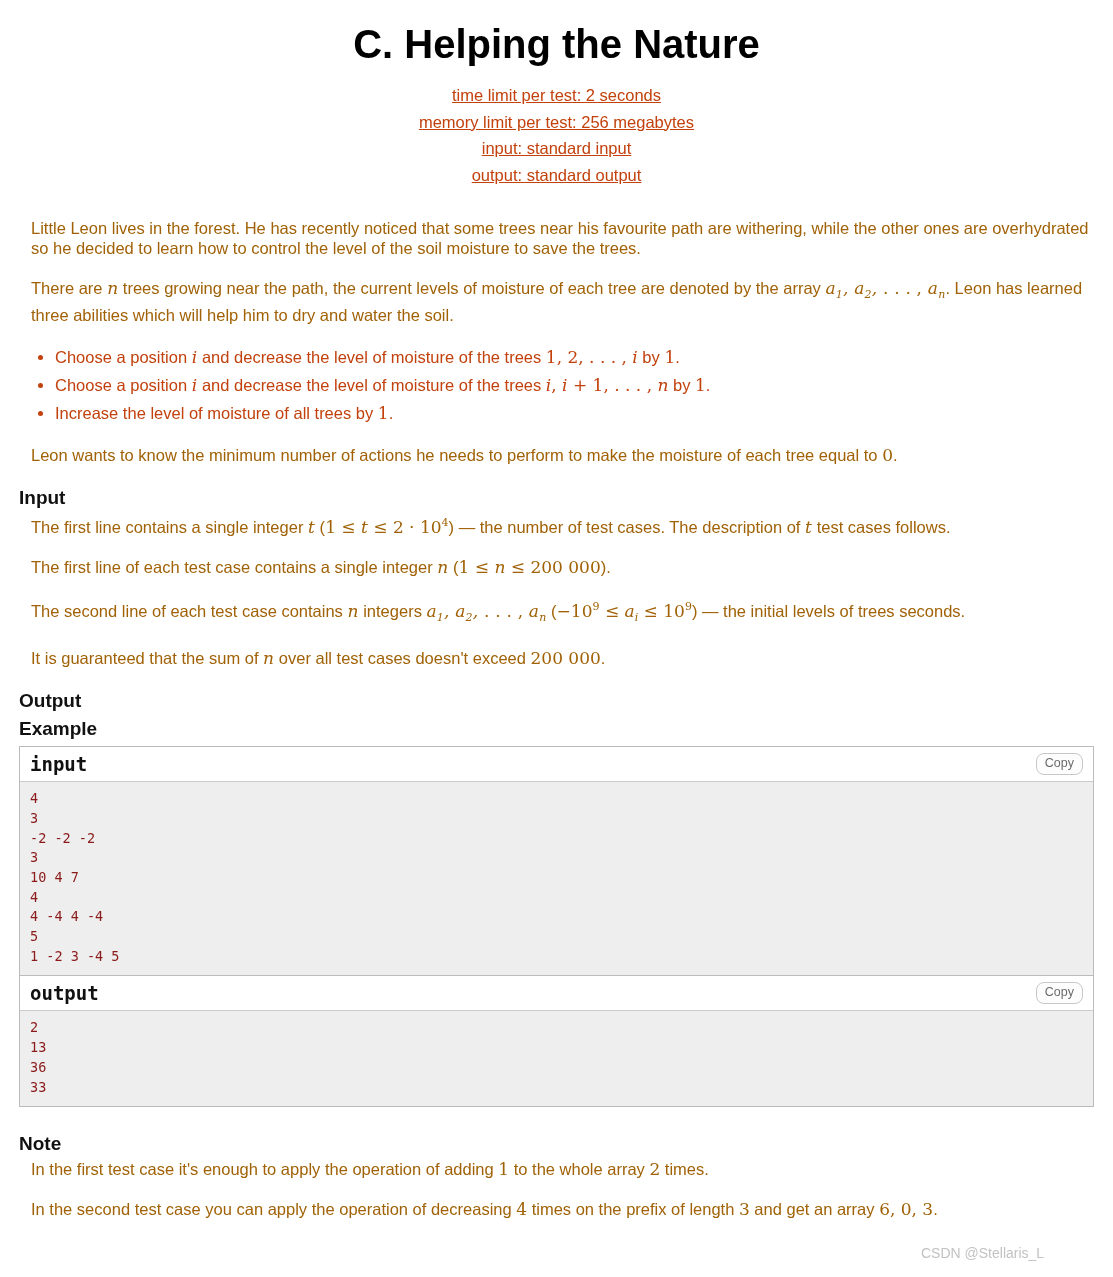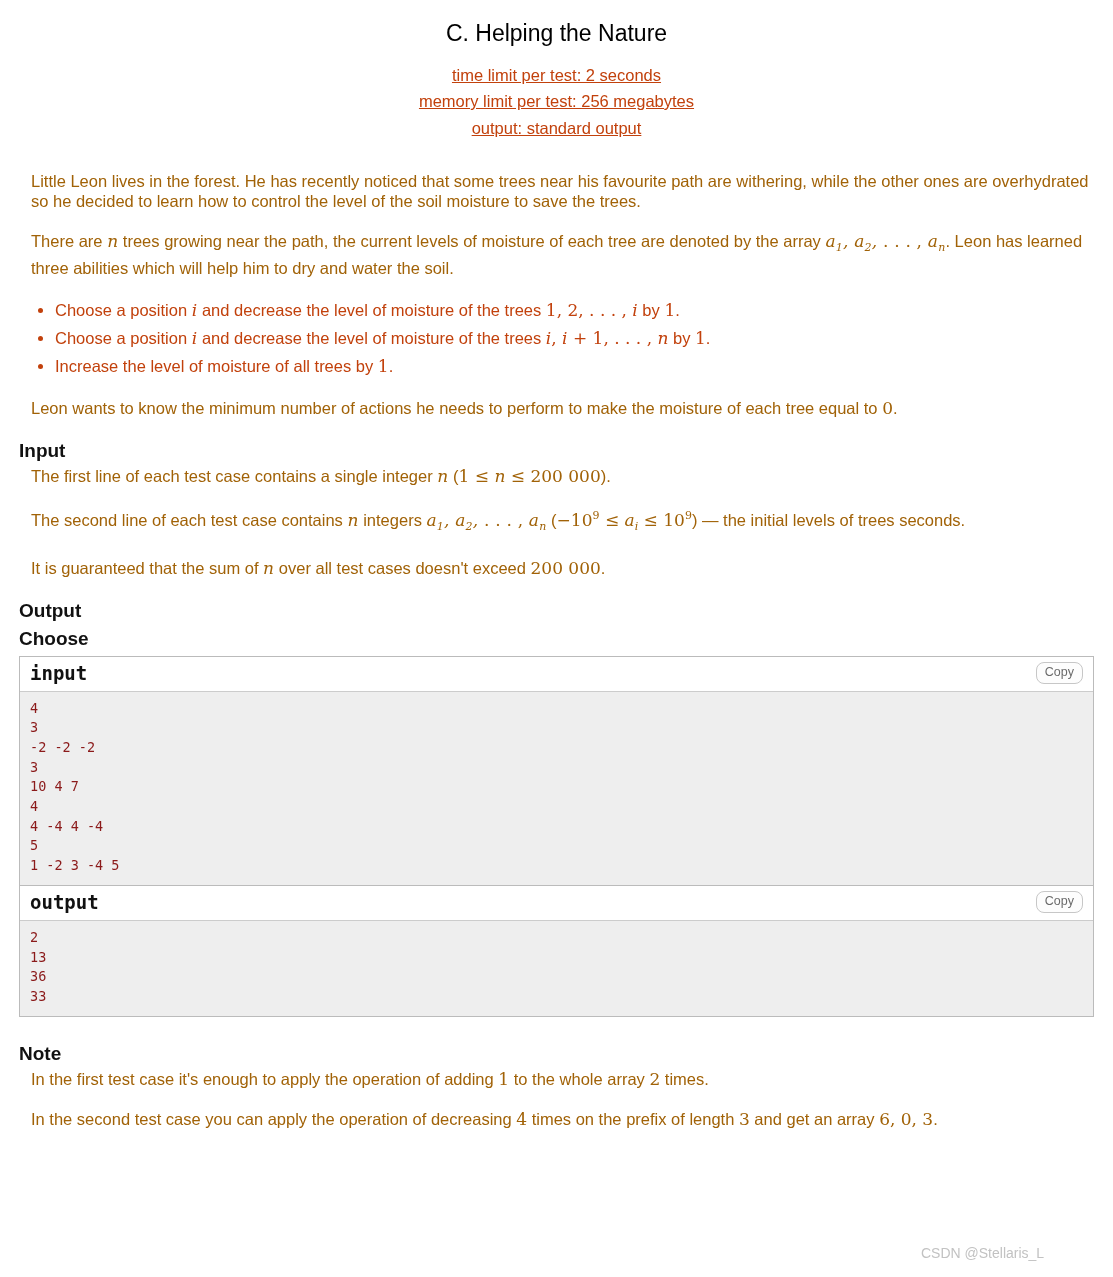--- a/index.html
+++ b/index.html
@@ -19,22 +19,22 @@
     width: 1113px;
     box-sizing: border-box;
     padding: 0;
   }
   
   .problem-header {
     text-align: center;
     padding-top: 20px;
   }
   .title {
-    font-size: 23px;
-    font-weight: 400;
+    font-size: 40px;
+    font-weight: 700;
     color: #000;
     margin: 0 0 14px 0;
     line-height: 1.2;
   }
   .limit-line {
     font-size: 16.5px;
     line-height: 26.5px;
     color: #c2410c;
     text-decoration: underline;
   }
@@ -150,20 +150,21 @@
 </style>
 </head>
 <body>
 
 <div class="page">
 
   <div class="problem-header">
     <div class="title">C. Helping the Nature</div>
     <div class="limit-line">time limit per test: 2 seconds</div>
     <div class="limit-line">memory limit per test: 256 megabytes</div>
+    <div class="limit-line">input: standard input</div>
     <div class="limit-line">output: standard output</div>
   </div>
 
   <div class="content">
 
     <p class="para first">Little Leon lives in the forest. He has recently noticed that some trees near his favourite path are withering, while the other ones are overhydrated so he decided to learn how to control the level of the soil moisture to save the trees.</p>
 
     <p class="para">
       <span>There are </span><span class="m">n</span><span> trees growing near the path, the current levels of moisture of each tree are denoted by the array </span><span class="m"><i>a</i><sub>1</sub>, <i>a</i><sub>2</sub>, <span class="mn">. . . ,</span> <i>a</i><sub><i>n</i></sub></span><span>. Leon has learned three abilities which will help him to dry and water the soil.</span>
     </p>
@@ -178,36 +179,39 @@
       <li>
         <span>Increase the level of moisture of all trees by </span><span class="mn">1</span><span>.</span>
       </li>
     </ul>
 
     <p class="para">
       <span>Leon wants to know the minimum number of actions he needs to perform to make the moisture of each tree equal to </span><span class="mn">0</span><span>.</span>
     </p>
 
     <h2 class="section tight">Input</h2>
+    <p class="para">
+      <span>The first line contains a single integer </span><span class="m">t</span><span> (</span><span class="mn">1 ≤ <i>t</i> ≤ 2 · 10<sup>4</sup></span><span>) — the number of test cases. The description of </span><span class="m">t</span><span> test cases follows.</span>
+    </p>
 
     <p class="para">
       <span>The first line of each test case contains a single integer </span><span class="m">n</span><span> (</span><span class="mn">1 ≤ <i>n</i> ≤ 200 000</span><span>).</span>
     </p>
 
     <p class="para">
       <span>The second line of each test case contains </span><span class="m">n</span><span> integers </span><span class="m"><i>a</i><sub>1</sub>, <i>a</i><sub>2</sub>, <span class="mn">. . . ,</span> <i>a</i><sub><i>n</i></sub></span><span> (</span><span class="mn">−10<sup>9</sup> ≤ <i>a</i><sub><i>i</i></sub> ≤ 10<sup>9</sup></span><span>) — the initial levels of trees seconds.</span>
     </p>
 
     <p class="para">
       <span>It is guaranteed that the sum of </span><span class="m">n</span><span> over all test cases doesn't exceed </span><span class="mn">200 000</span><span>.</span>
     </p>
 
     <h2 class="section tight">Output</h2>
 
-    <h2 class="section">Choose</h2>
+    <h2 class="section">Example</h2>
 
     <div class="example-wrap">
 
       <div class="ex-title-row">
         <span class="ex-title">input</span>
         <button class="copy-btn">Copy</button>
       </div>
       <pre class="ex-pre">4
 3
 -2 -2 -2

